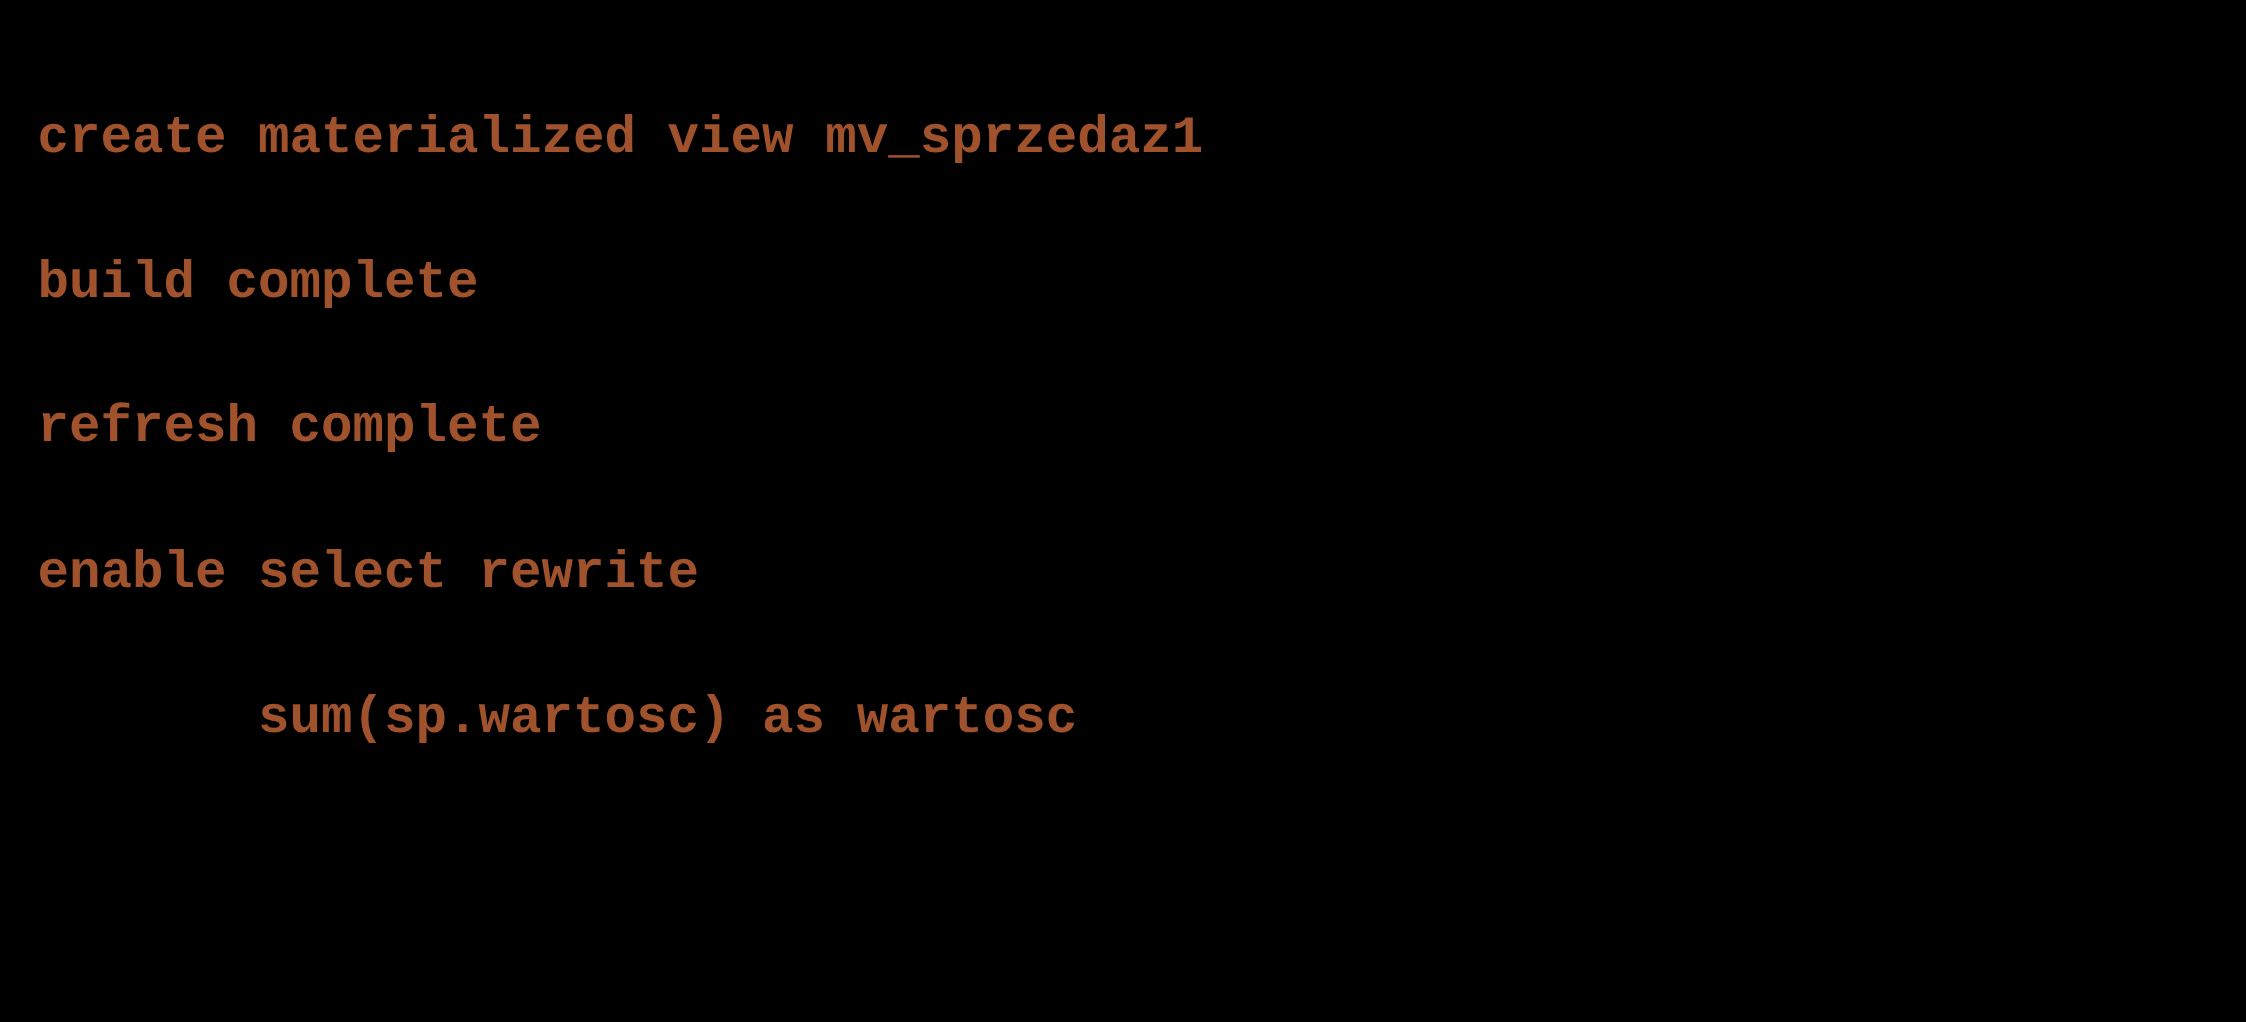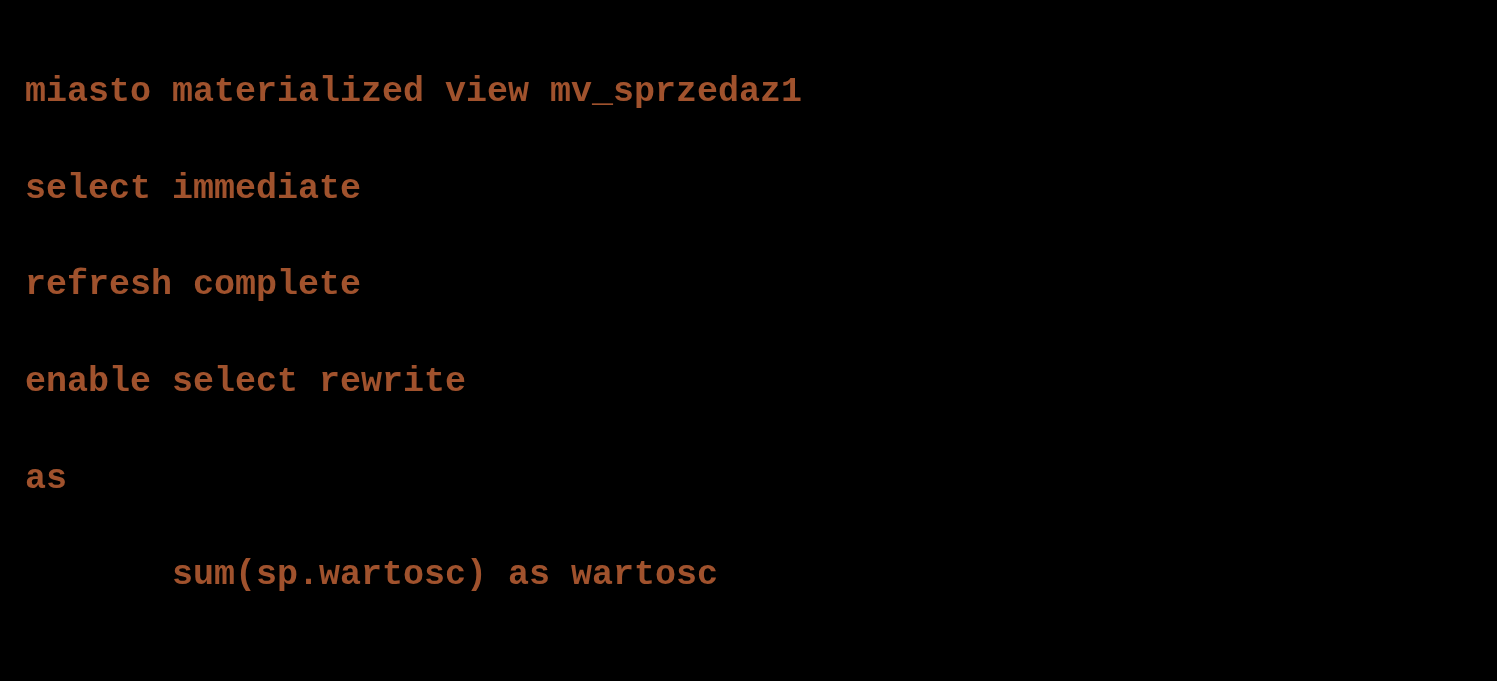--- a/index.html
+++ b/index.html
@@ -22,24 +22,23 @@
       white-space: pre;
     }
     .line {
       display: block;
     }
   </style>
 </head>
 <body>
 
 <div class="code-block">
-<span class="line">miasto materialized view mv_sprzedaz1</span>
-<span class="line">select immediate</span>
+<span class="line">create materialized view mv_sprzedaz1</span>
+<span class="line">build complete</span>
 <span class="line">refresh complete</span>
 <span class="line">enable select rewrite</span>
-<span class="line">as</span>
 <span class="line">       sum(sp.wartosc) as wartosc</span>
 
 
 
 
 
 </div>
 
 </body></html>

